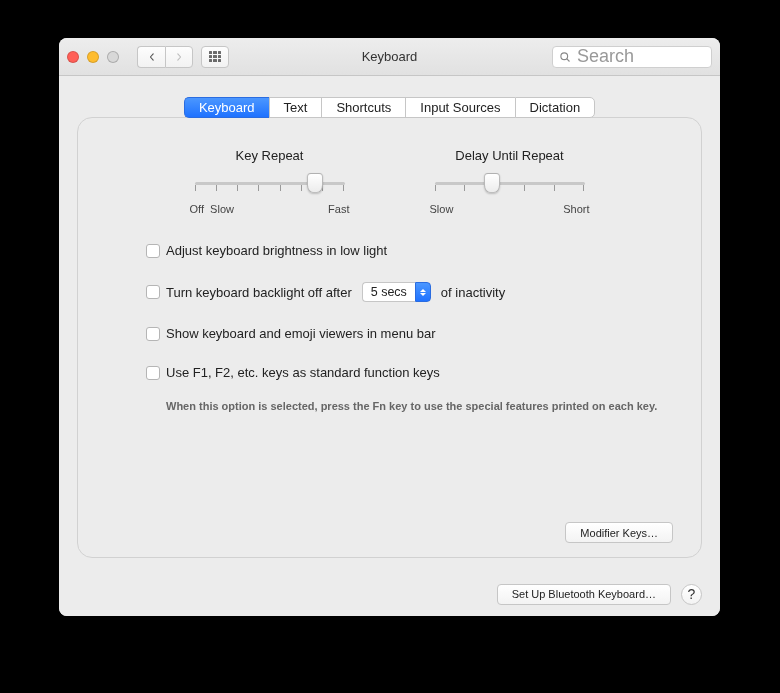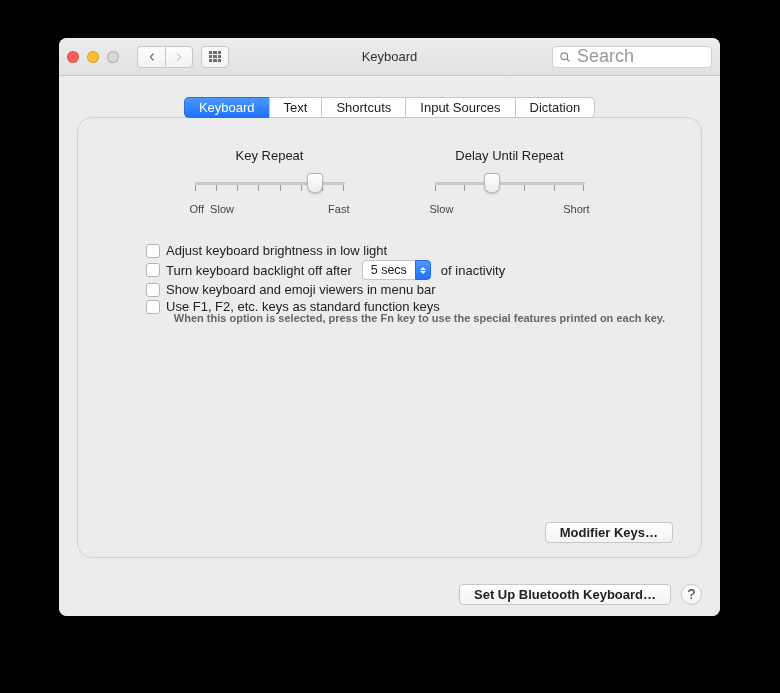--- a/index.html
+++ b/index.html
@@ -185,23 +185,22 @@
     display: flex; justify-content: space-between;
     width: 160px;
     font-size: 11px;
     color: #444;
     margin-top: 6px;
     gap: 44px;
   }
   
   .options {
     margin-left: 40px;
-    display: flex; flex-direction: column; gap: 2px;
+    display: flex; flex-direction: column; gap: 24px;
     font-size: 13px;
-    text-align: center;
   }
   .row {
     display: flex; align-items: center; gap: 6px;
   }
   .cb {
     width: 14px; height: 14px;
     background: #fff;
     border: 1px solid #b5b5b5;
     border-radius: 3px;
     flex-shrink: 0;
@@ -237,24 +236,23 @@
   .arr { width: 0; height: 0; border-left: 3px solid transparent; border-right: 3px solid transparent; }
   .arr.up   { border-bottom: 3px solid #fff; }
   .arr.down { border-top: 3px solid #fff; }
   
   .btn {
     height: 21px;
     padding: 0 14px;
     background: linear-gradient(#fff, #f3f3f3);
     border: 1px solid #c6c6c6;
     border-radius: 4px;
-    font-size: 13px;
+    font-size: 11px;
     display: inline-flex; align-items: center;
     color: #222;
-    font-weight: bold;
   }
   .pane-footer {
     margin-top: auto;
     display: flex;
     justify-content: flex-end;
   }
   .window-footer {
     height: 44px;
     display: flex;
     align-items: center;

